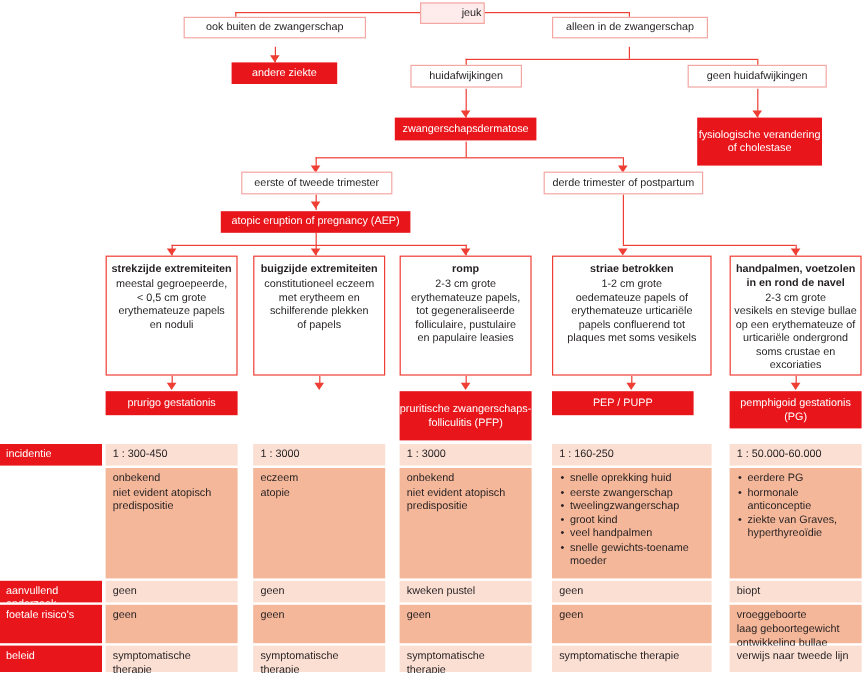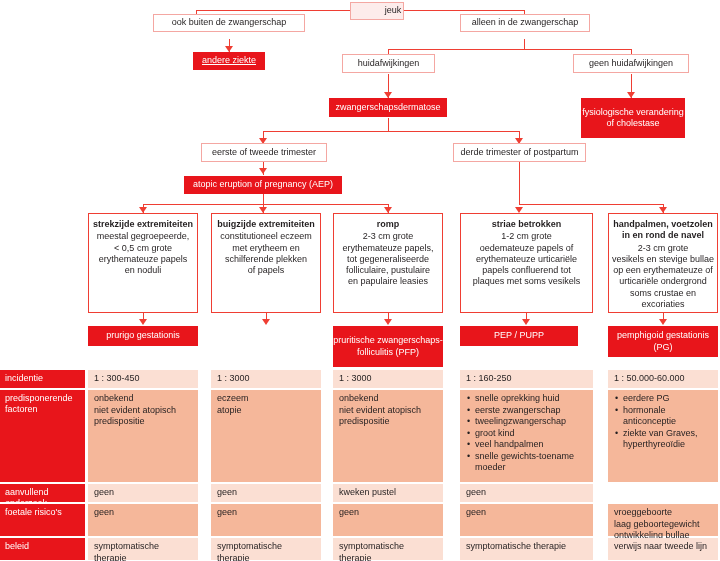--- a/index.html
+++ b/index.html
@@ -148,21 +148,21 @@
     <div class="arw" style="left: 659px; top: 319px;"></div>
     <div class="node tinted" style="left: 350px; top: 2px; width: 54px; height: 18px;">
       <span>jeuk</span>
     </div>
     <div class="node outline" style="left: 153px; top: 14px; width: 152px; height: 18px;">
       <span>ook buiten de zwangerschap</span>
     </div>
     <div class="node outline" style="left: 460px; top: 14px; width: 130px; height: 18px;">
       <span>alleen in de zwangerschap</span>
     </div>
-    <div class="node solid" style="left: 193px; top: 52px; width: 72px; height: 18px; text-decoration: underline;">
+    <div class="node solid" style="left: 193px; top: 52px; width: 88px; height: 18px;">
       <span>andere ziekte</span>
     </div>
     <div class="node outline" style="left: 342px; top: 54px; width: 93px; height: 19px;">
       <span>huidafwijkingen</span>
     </div>
     <div class="node outline" style="left: 573px; top: 54px; width: 116px; height: 19px;">
       <span>geen huidafwijkingen</span>
     </div>
     <div class="node solid" style="left: 329px; top: 98px; width: 118px; height: 19px;">
       <span>zwangerschapsdermatose</span>
@@ -210,21 +210,20 @@
     </div>
     <div class="node solid" style="left: 608px; top: 326px; width: 110px; height: 31px;">
       <span>pemphigoid gestationis (PG)</span>
     </div>
     <div class="trow-label" style="left: 0px; top: 370px; width: 85px; height: 18px;"><span>incidentie</span></div>
     <div class="tcell light" style="left: 88px; top: 370px; width: 110px; height: 18px;"><span>1 : 300-450</span></div>
     <div class="tcell light" style="left: 211px; top: 370px; width: 110px; height: 18px;"><span>1 : 3000</span></div>
     <div class="tcell light" style="left: 333px; top: 370px; width: 110px; height: 18px;"><span>1 : 3000</span></div>
     <div class="tcell light" style="left: 460px; top: 370px; width: 133px; height: 18px;"><span>1 : 160-250</span></div>
     <div class="tcell light" style="left: 608px; top: 370px; width: 110px; height: 18px;"><span>1 : 50.000-60.000</span></div>
-    <div class="trow-label" style="left: 0px; top: 390px; width: 85px; height: 92px;"><span>predisponerende factoren</span></div>
     <div class="tcell dark" style="left: 88px; top: 390px; width: 110px; height: 92px;"><span>onbekend<br>niet evident atopisch<br>predispositie</span></div>
     <div class="tcell dark" style="left: 211px; top: 390px; width: 110px; height: 92px;"><span>eczeem<br>atopie</span></div>
     <div class="tcell dark" style="left: 333px; top: 390px; width: 110px; height: 92px;"><span>onbekend<br>niet evident atopisch<br>predispositie</span></div>
     <div class="tcell dark" style="left: 460px; top: 390px; width: 133px; height: 92px;">
       <ul>
         <li>snelle oprekking huid</li>
         <li>eerste zwangerschap</li>
         <li>tweelingzwangerschap</li>
         <li>groot kind</li>
         <li>veel handpalmen</li>
@@ -236,20 +235,21 @@
         <li>eerdere PG</li>
         <li>hormonale anticonceptie</li>
         <li>ziekte van Graves, hyperthyreoïdie</li>
       </ul>
     </div>
     <div class="trow-label" style="left: 0px; top: 484px; width: 85px; height: 18px;"><span>aanvullend onderzoek</span></div>
     <div class="tcell light" style="left: 88px; top: 484px; width: 110px; height: 18px;"><span>geen</span></div>
     <div class="tcell light" style="left: 211px; top: 484px; width: 110px; height: 18px;"><span>geen</span></div>
     <div class="tcell light" style="left: 333px; top: 484px; width: 110px; height: 18px;"><span>kweken pustel</span></div>
     <div class="tcell light" style="left: 460px; top: 484px; width: 133px; height: 18px;"><span>geen</span></div>
+    <div class="tcell light" style="left: 608px; top: 484px; width: 110px; height: 18px;"><span>biopt</span></div>
     <div class="trow-label" style="left: 0px; top: 504px; width: 85px; height: 32px;"><span>foetale risico's</span></div>
     <div class="tcell dark" style="left: 88px; top: 504px; width: 110px; height: 32px;"><span>geen</span></div>
     <div class="tcell dark" style="left: 211px; top: 504px; width: 110px; height: 32px;"><span>geen</span></div>
     <div class="tcell dark" style="left: 333px; top: 504px; width: 110px; height: 32px;"><span>geen</span></div>
     <div class="tcell dark" style="left: 460px; top: 504px; width: 133px; height: 32px;"><span>geen</span></div>
     <div class="tcell dark" style="left: 608px; top: 504px; width: 110px; height: 32px;"><span>vroeggeboorte<br>laag geboortegewicht<br>ontwikkeling bullae</span></div>
     <div class="trow-label" style="left: 0px; top: 538px; width: 85px; height: 22px;"><span>beleid</span></div>
     <div class="tcell light" style="left: 88px; top: 538px; width: 110px; height: 22px;"><span>symptomatische therapie</span></div>
     <div class="tcell light" style="left: 211px; top: 538px; width: 110px; height: 22px;"><span>symptomatische therapie</span></div>
     <div class="tcell light" style="left: 333px; top: 538px; width: 110px; height: 22px;"><span>symptomatische therapie</span></div>

